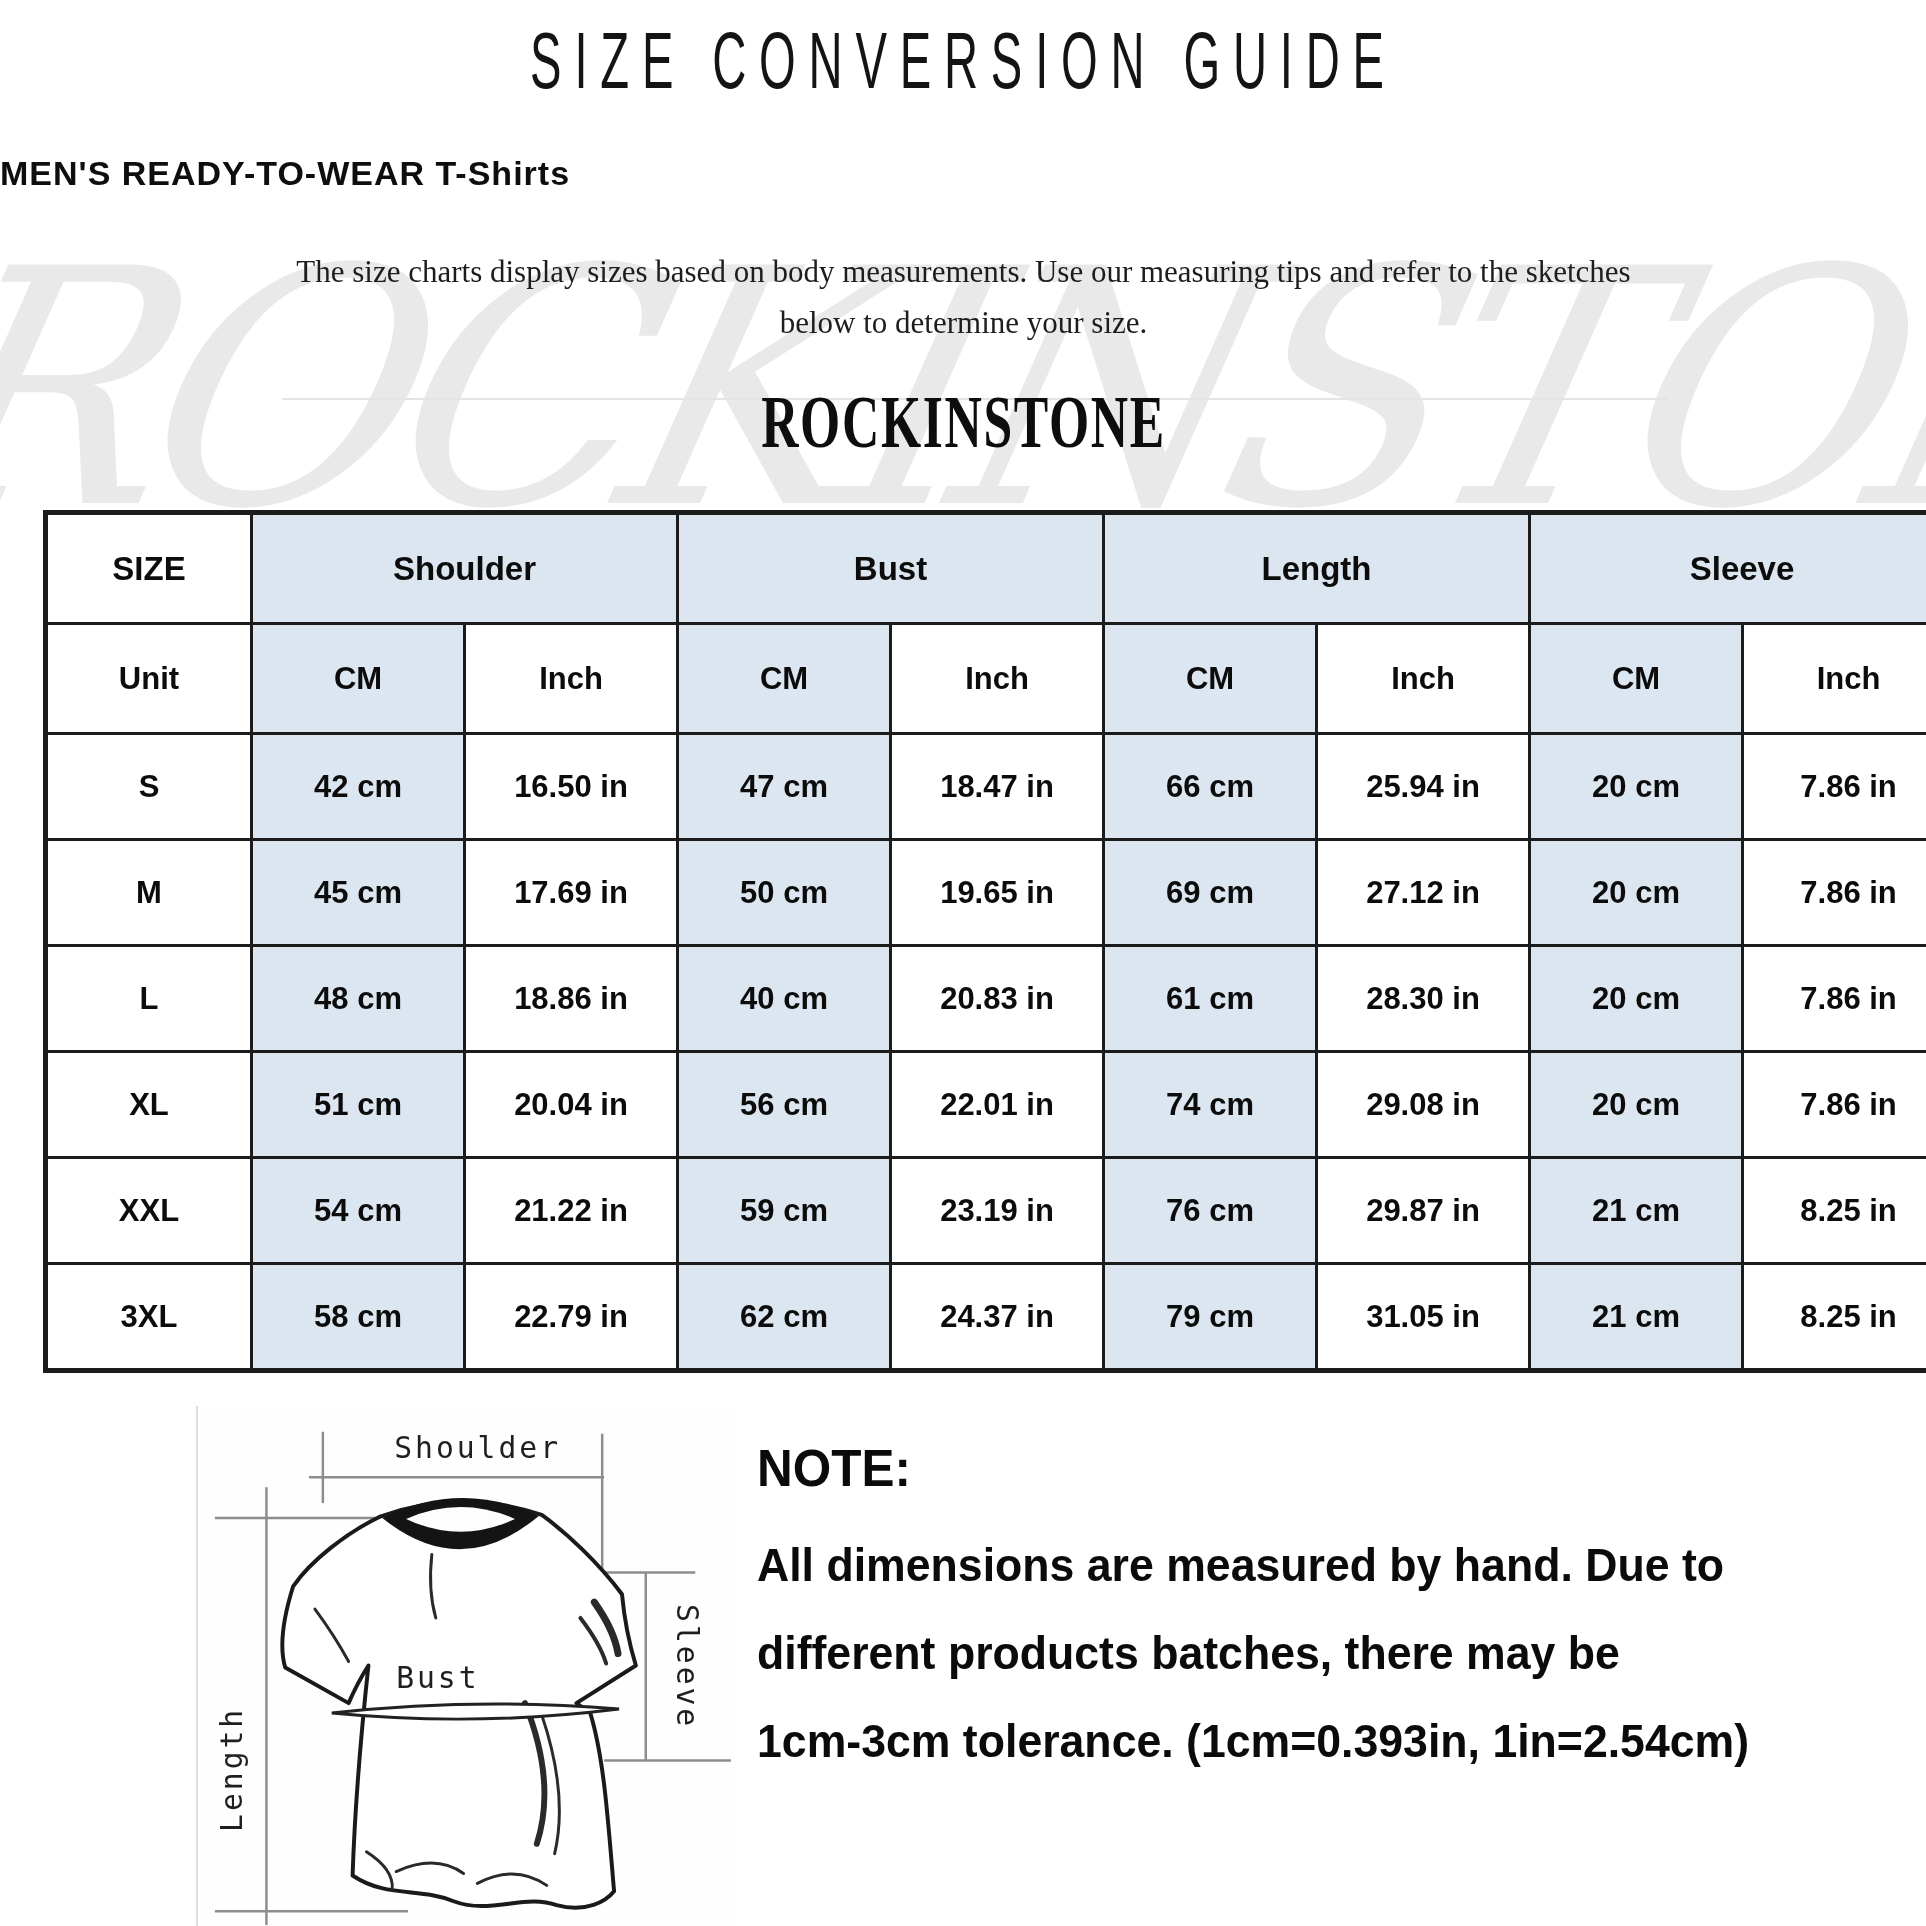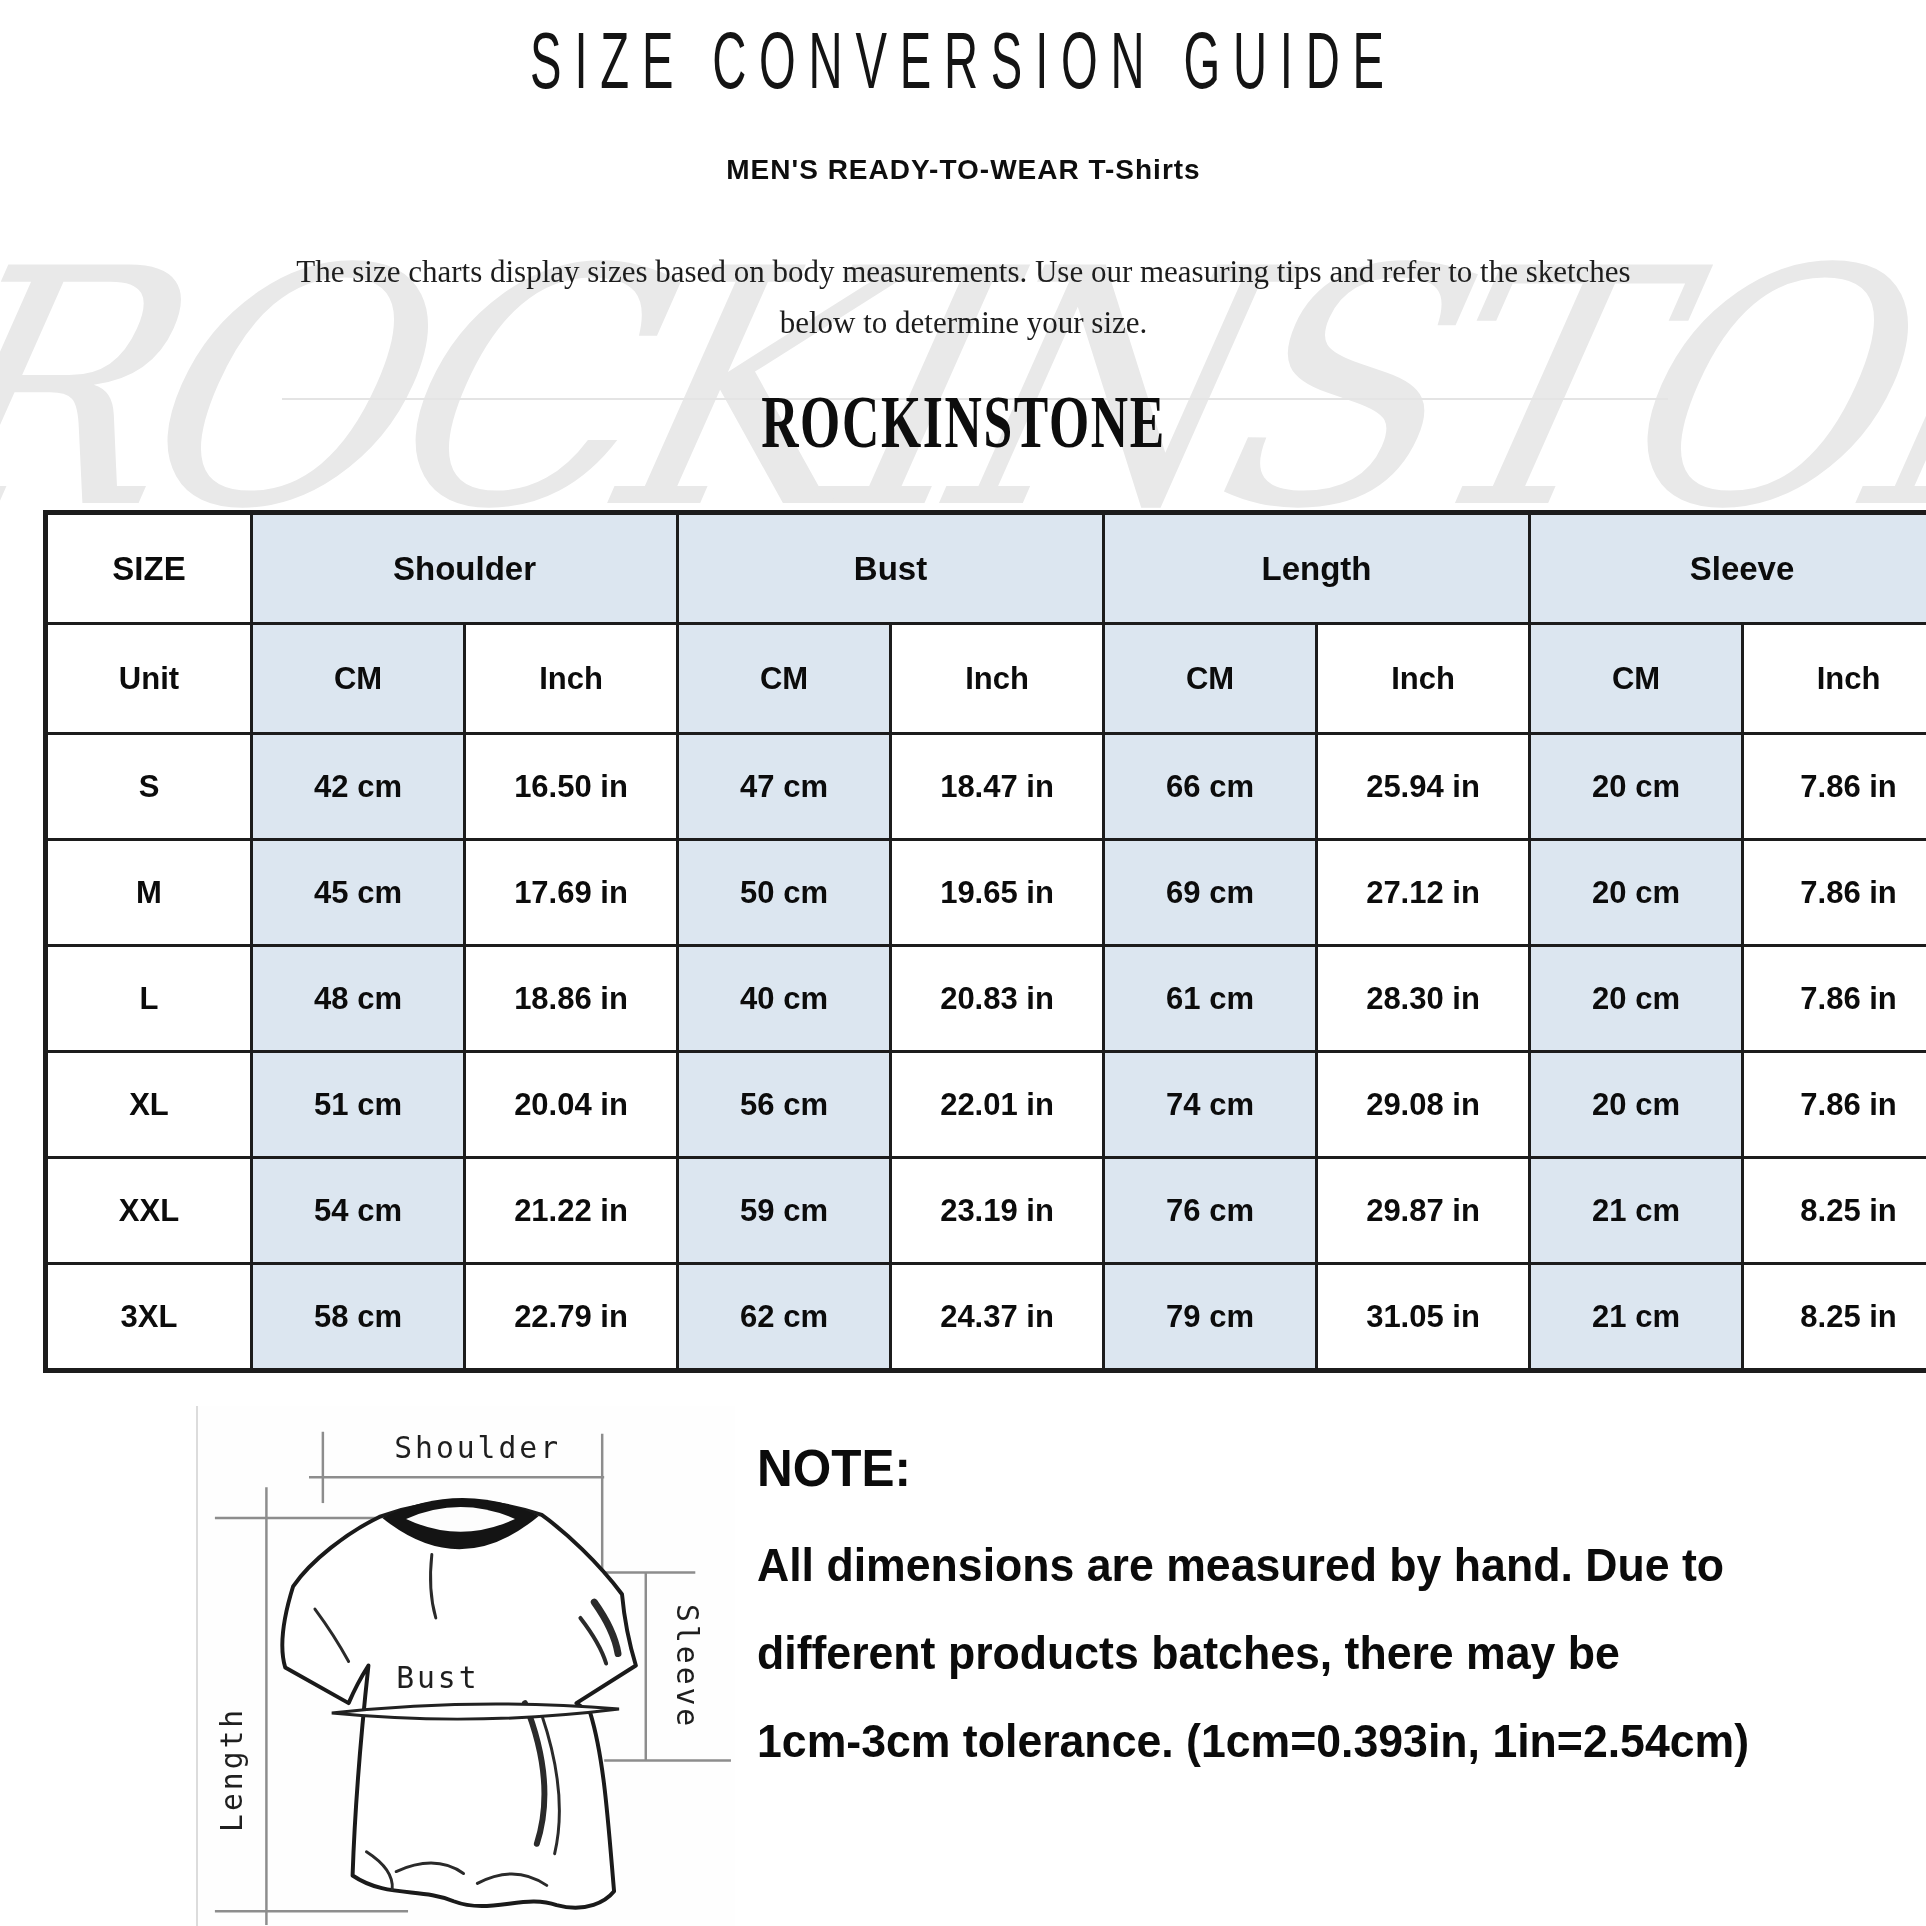--- a/index.html
+++ b/index.html
@@ -19,22 +19,22 @@
   }
 
   
   .title {
     position:absolute; top:16px; left:0; width:100%; text-align:center;
     font-size:59px; font-weight:400; letter-spacing:16px; color:#141414;
     transform:scale(0.80,1.34); transform-origin:center top; z-index:2;
     white-space:nowrap;
   }
   .subtitle {
-    position:absolute; top:154px; left:0; width:100%; text-align:center;
-    font-size:28px; font-weight:700; letter-spacing:1px; color:#0e0e0e; z-index:2;
+    position:absolute; top:154px; left:0; width:100%; text-align:left;
+    font-size:34px; font-weight:700; letter-spacing:1px; color:#0e0e0e; z-index:2;
   }
   .intro {
     position:absolute; top:246px; left:0; width:100%; text-align:center;
     font-family:"Liberation Serif", serif; 
     font-size:31px; line-height:51px; color:#1d1d1d; z-index:2;
   }
   .rule {
     position:absolute; top:398px; left:282px; width:1386px; height:2px;
     background:#e4e4e4; z-index:1;
   }

